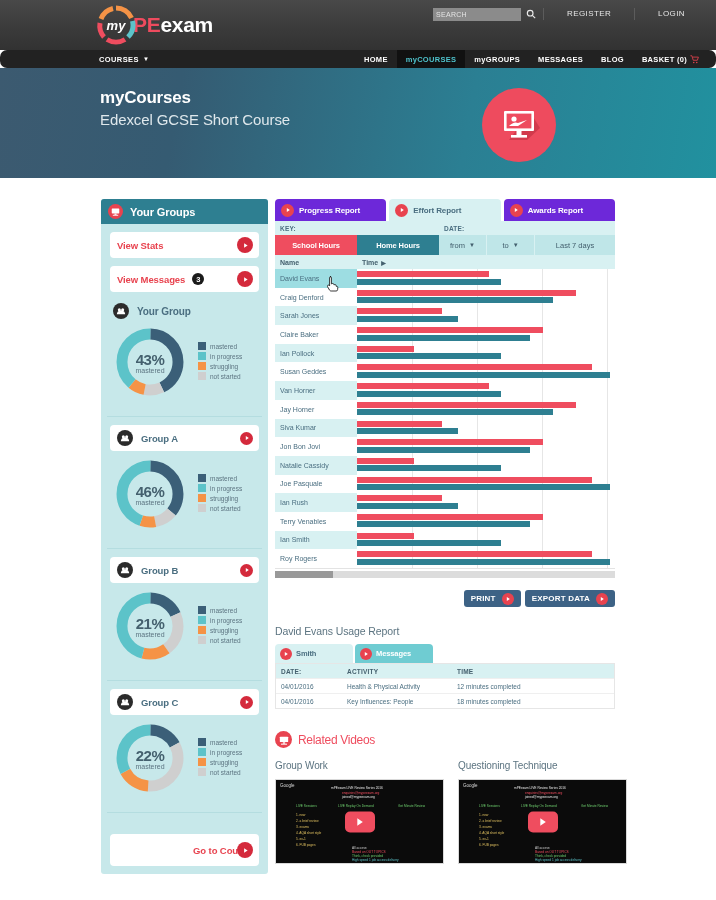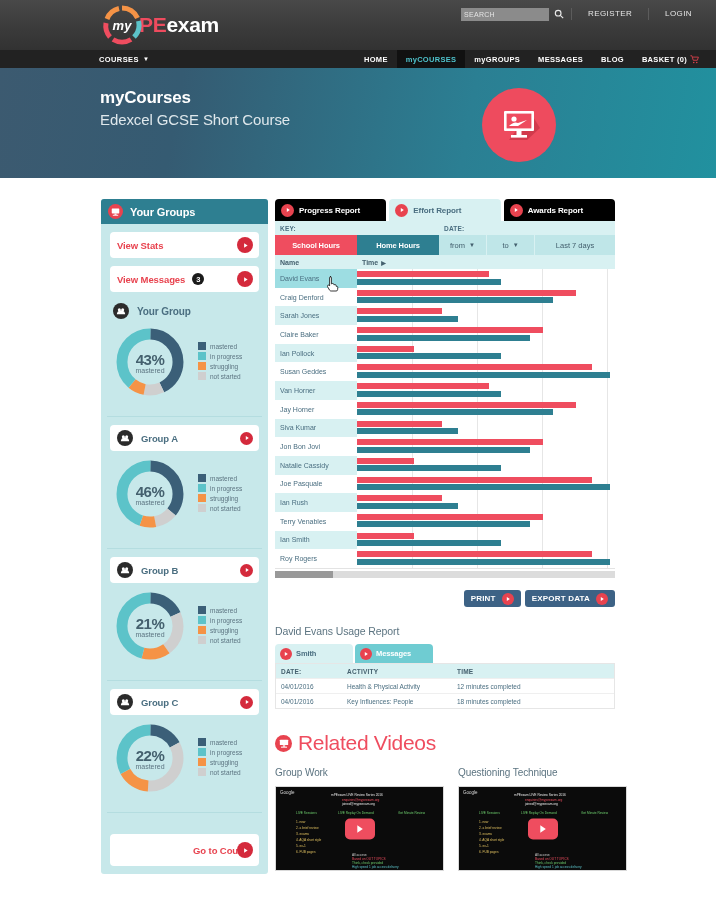--- a/index.html
+++ b/index.html
@@ -10,51 +10,52 @@
     overflow: hidden;
     position: relative;
   }
 
   
   .topbar {
     height: 50px;
     background: linear-gradient(180deg,#494949 0%, #3a3a3a 60%, #323232 100%);
     position: relative;
   }
-  .logo-wrap { position: absolute; left: 101px; top: 4px; display: flex; align-items: center; }
+  .logo-wrap { position: absolute; left: 95px; top: 4px; display: flex; align-items: center; }
   .logo-swirl { position: relative; width: 42px; height: 42px; }
   .logo-swirl svg { display:block; }
   .logo-text { font-size: 21px; font-weight: bold; letter-spacing: -0.3px; margin-left: -4px; }
   .logo-text .pe { color: #ee4b5e; }
   .logo-text .exam { color: #ffffff; }
 
   .top-right { position: absolute; right: 8px; top: 4px; text-align: right; }
   .tr-row1 { display: flex; align-items: center; justify-content: flex-end; height: 20px; }
   .search-box {
     width: 88px; height: 13px; background: #8b8b8b; border: none;
     font-size: 7px; color: #e8e8e8; padding: 0 3px;
     font-family: "Liberation Sans", sans-serif; letter-spacing:0.3px;
   }
   .search-box::placeholder { color: #e4e4e4; }
   .search-ico { margin: 0 7px 0 5px; color: #e9e9e9; display:flex; align-items:center; }
   .tr-link {
     color: #e6e6e6; font-size: 8px; letter-spacing: 0.4px;
-    padding: 0 16px; border-left: 1px solid #5c5c5c; line-height: 12px;
+    padding: 0 23px; border-left: 1px solid #5c5c5c; line-height: 12px;
   }
   .tr-row2 { display: flex; align-items: center; justify-content: flex-end; margin-top: 8px; }
   .logged-txt { color: #5bc6cf; font-size: 8px; letter-spacing: 0.1px; }
   .avatar-ic {
     width: 14px; height: 14px; border-radius: 50%; background: #3fb8c4;
     margin-left: 6px; display: flex; align-items: center; justify-content: center;
   }
 
   
   .navbar {
     height: 18px; background: #222222; display: flex; align-items: stretch;
     position: relative;
+    border-radius: 7px;
   }
   .nav-courses {
     color: #ffffff; font-size: 7.5px; font-weight: bold; letter-spacing: 0.4px;
     display: flex; align-items: center; padding-left: 99px;
   }
   .nav-main { position: absolute; right: 0; top: 0; height: 18px; display: flex; align-items: stretch; padding-right: 8px; }
   .nav-item {
     color: #ffffff; font-size: 7.5px; font-weight: bold; letter-spacing: 0.3px;
     display: flex; align-items: center; padding: 0 9px; text-align: center;
   }
@@ -133,21 +134,21 @@
   .sep { height:1px; background:#b4dde0; margin: 9px 6px 0 6px; }
 
   
   .main { position: absolute; left: 275px; top: 21px; width: 340px; }
   .tabs { display: flex; height: 22px; }
   .tab {
     flex: 1; display: flex; align-items: center; padding-left: 6px;
     border-radius: 4px 4px 0 0; margin-right: 3px;
   }
   .tab:last-child { margin-right: 0; }
-  .tab.inactive { background: #000000; }
+  .tab.inactive { background: #6d28d9; }
   .tab.active { background: #d8f1f2; }
   .tab-ic {
     width: 13px; height: 13px; border-radius: 50%; background: #e8434f;
     display:flex; align-items:center; justify-content:center; margin-right: 5px;
   }
   .tab-t { font-size: 8px; font-weight: bold; color: #ffffff; letter-spacing:-0.1px; }
   .tab.active .tab-t { color: #4a6e80; }
 
   .keyrow { display: flex; height: 14px; background: #d8f1f2; }
   .key-l { width: 164px; font-size: 6.5px; font-weight:bold; color: #4a6e80; display:flex; align-items:center; padding-left:5px; letter-spacing:0.2px;}
@@ -206,21 +207,21 @@
 
   .utable { border:1px solid #e6e6e6; }
   .ut-head { display:flex; height:14px; background:#d8f1f2; }
   .ut-head div { font-size: 6.5px; font-weight:bold; color:#44606e; display:flex; align-items:center; padding-left:5px; letter-spacing:0.2px;}
   .ut-row { display:flex; height:15px; background:#ffffff; border-top:1px solid #efefef;}
   .ut-row div { font-size: 6.5px; color:#4a6e80; display:flex; align-items:center; padding-left:5px; }
   .c1 { width: 66px; } .c2 { width: 110px; } .c3 { flex:1; }
 
   .rv-title { display:flex; align-items:center; margin-top: 22px; }
   .rv-ic { width: 17px; height:17px; border-radius:50%; background:#e8434f; display:flex; align-items:center; justify-content:center; margin-right:6px;}
-  .rv-t { font-size: 21px; color:#ef4d5f; letter-spacing:-0.3px; }
+  .rv-t { font-size: 12px; color:#ef4d5f; letter-spacing:-0.3px; }
 
   .vid-grid { display:flex; gap: 14px; margin-top: 12px; }
   .vid-col { width: 169px; }
   .vid-cap { font-size: 10px; color:#5c7481; margin-bottom: 8px; letter-spacing:-0.1px;}
   .vid-thumb {
     width: 169px; height: 85px; background: #0b0b0b; position: relative;
     border: 1px solid #d9d9d9; overflow: hidden;
   }
   .v-play {
     position:absolute; left:50%; top:50%; transform:translate(-50%,-50%);

